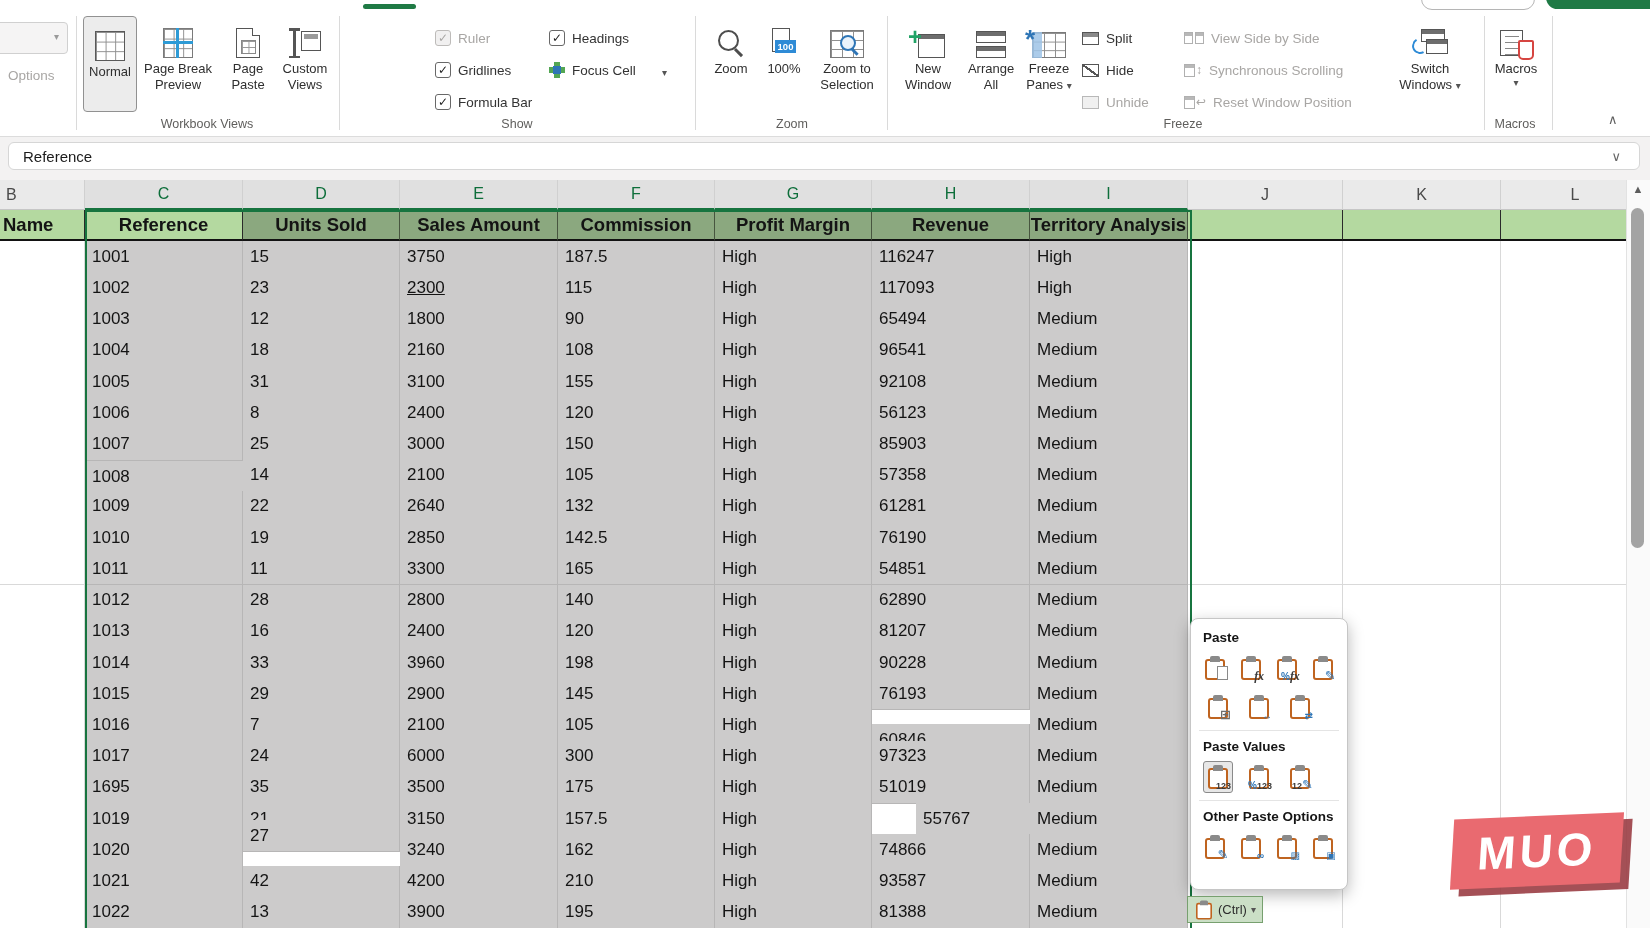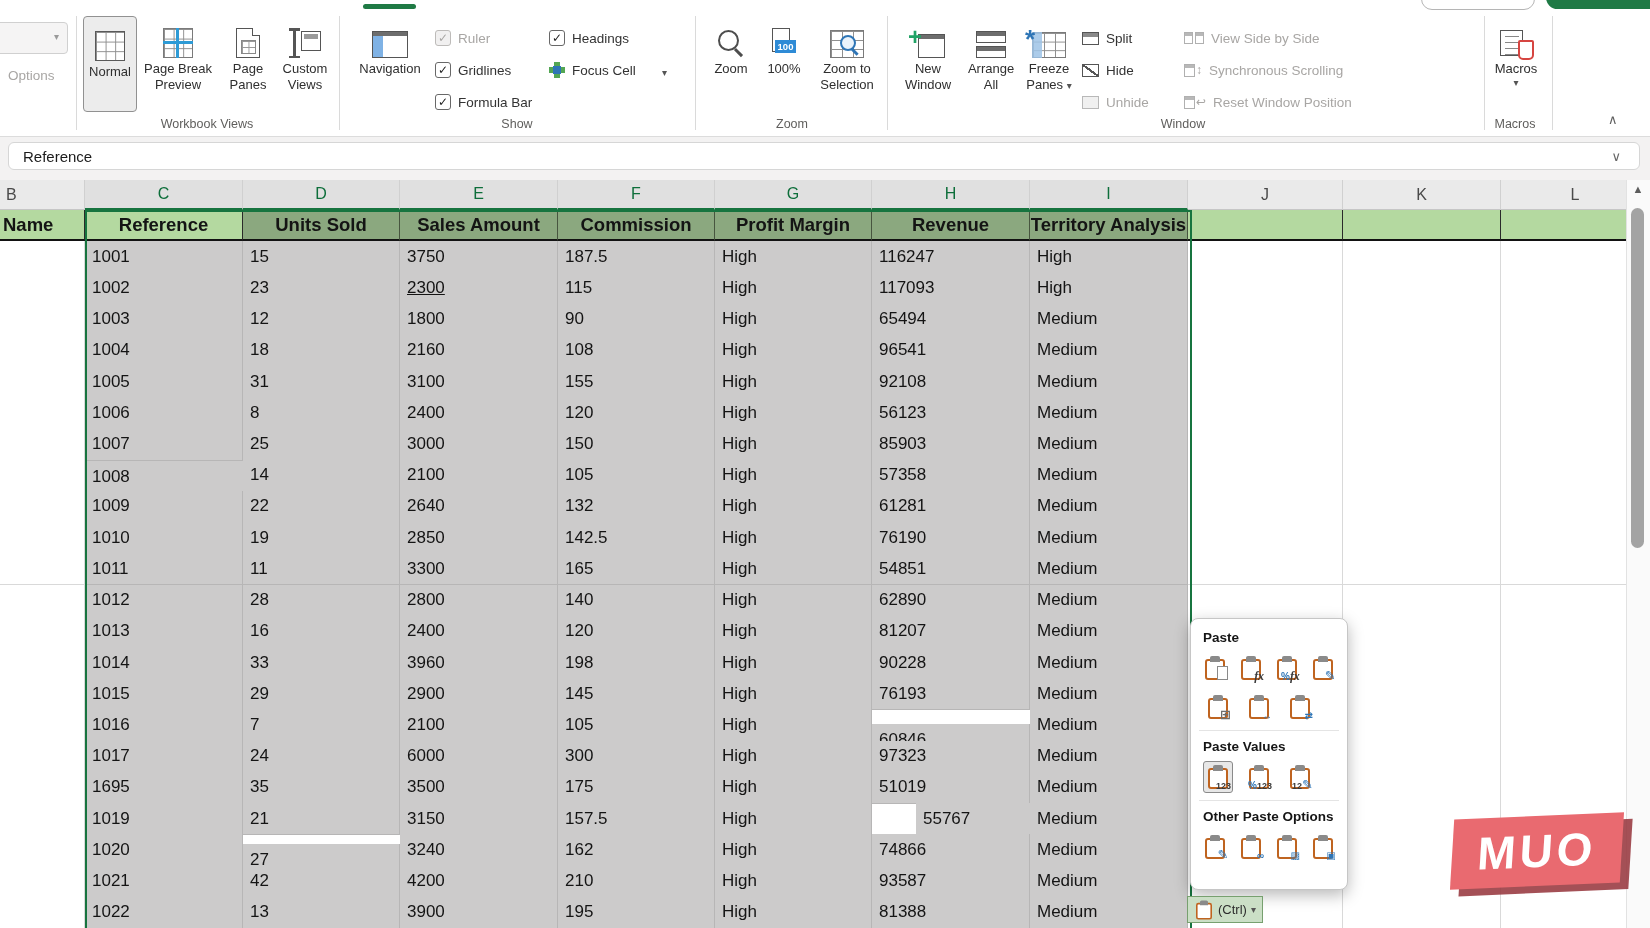--- a/index.html
+++ b/index.html
@@ -101,47 +101,38 @@
     </span>
     <span>Page Break Preview</span>
   </div>
   <div class="rbtn" style="left:221px;width:54px;">
     <span class="ric">
       <span class="winbox" style="width:24px;height:30px;">
           <i style="position:absolute;left:4px;top:11px;width:13px;height:12px;border:1px solid #888;background-image:linear-gradient(to right,#999 1px,transparent 1px),linear-gradient(to bottom,#999 1px,transparent 1px);background-size:6.5px 6px;"></i>
           <i style="position:absolute;right:-1px;top:-1px;width:7px;height:7px;background:#fff;border-left:1.6px solid #555;border-bottom:1.6px solid #555;"></i>
         </span>
     </span>
-    <span>Page Panes</span>
+    <span>Page Paste</span>
   </div>
   <div class="rbtn" style="left:276px;width:58px;">
     <span class="ric">
       <span style="position:relative;width:32px;height:30px;display:inline-block;">
         <i style="position:absolute;left:4px;top:2px;bottom:2px;width:2.5px;background:#555;"></i>
         <i style="position:absolute;left:0;top:0;width:11px;height:2.5px;background:#555;"></i>
         <i style="position:absolute;left:0;bottom:0;width:11px;height:2.5px;background:#555;"></i>
         <i class="winbox" style="position:absolute;left:12px;top:3px;width:20px;height:20px;">
             <i style="position:absolute;left:2px;top:2px;right:2px;height:5px;background:#9a9a9a;"></i>
           </i>
       </span>
     </span>
     <span>Custom Views</span>
   </div>
   <div class="grouplabel" style="left:207px;">Workbook Views</div>
   <div class="vsep" style="left:339px;"></div>
 
-  <div class="rbtn" style="left:352px;width:76px;">
-    <span class="ric">
-      <span class="winbox" style="width:36px;height:27px;">
-          <i class="topbar"></i>
-          <i style="position:absolute;left:0;top:4px;bottom:0;width:10px;background:#7fb2e5;"></i>
-        </span>
-    </span>
-    <span>Navigation</span>
-  </div>
   <div class="ritem dis" style="left:435px;top:18px;">
     <span class="cb gray">✓</span>
       <span>Ruler</span>
   </div>
   <div class="ritem" style="left:435px;top:50px;">
     <span class="cb">✓</span>
       <span>Gridlines</span>
   </div>
   <div class="ritem" style="left:435px;top:82px;">
     <span class="cb">✓</span>
@@ -266,21 +257,35 @@
   </div>
   <div class="ritem dis" style="left:1184px;top:82px;">
     <span style="display:inline-flex;gap:1px;align-items:center;flex:none;">
         <i class="winbox" style="width:11px;height:13px;border-color:#b0b0b0;">
           <i class="topbar" style="height:3px;background:#b8b8b8;"></i>
         </i>
         <i style="font-style:normal;color:#b0b0b0;font-size:12px;">↩</i>
       </span>
     <span>Reset Window Position</span>
   </div>
-  <div class="grouplabel" style="left:1183px;">Window</div>
+  <div class="rbtn" style="left:1394px;width:72px;">
+    <span class="ric">
+      <span style="position:relative;width:36px;height:29px;display:inline-block;">
+        <i class="winbox" style="position:absolute;left:9px;top:0;width:24px;height:13px;">
+            <i class="topbar" style="height:3.5px;"></i>
+          </i>
+        <i class="winbox" style="position:absolute;left:14px;top:10px;width:22px;height:15px;">
+            <i class="topbar" style="height:3.5px;"></i>
+          </i>
+        <i style="position:absolute;left:0;top:9px;width:12px;height:12px;border:2.5px solid #2e8bd6;border-radius:50%;border-top-color:transparent;border-right-color:transparent;transform:rotate(15deg);"></i>
+      </span>
+    </span>
+    <span><span>Switch Windows</span> <span class="chev">▾</span></span>
+  </div>
+  <div class="grouplabel" style="left:1183px;">Freeze</div>
   <div class="vsep" style="left:1484px;"></div>
 
   <div class="rbtn" style="left:1487px;width:58px;">
     <span class="ric">
       <span style="position:relative;width:32px;height:28px;display:inline-block;">
         <i class="winbox" style="position:absolute;left:0;top:0;width:23px;height:26px;background-image:repeating-linear-gradient(#888 0 1.5px,transparent 1.5px 6px);background-size:14px 100%;background-position:4px 5px;background-repeat:no-repeat;"></i>
         <i style="position:absolute;right:-2px;bottom:-2px;width:12px;height:16px;background:#fff;border:2px solid #d64541;border-radius:2px 2px 5px 5px;"></i>
       </span>
     </span>
     <span>Macros</span>
@@ -525,21 +530,21 @@
     <div class="cell selg" style="left: 400px; top: 623.091px; width: 158px; height: 32.2273px;">3150</div>
     <div class="cell selg" style="left: 558px; top: 623.091px; width: 157px; height: 32.2273px;">157.5</div>
     <div class="cell selg" style="left: 715px; top: 623.091px; width: 157px; height: 32.2273px;">High</div>
     <div class="cell selg" style="left: 872px; top: 623.091px; width: 158px; height: 32.2273px; margin-left: 44px;">55767</div>
     <div class="cell selg" style="left: 1030px; top: 623.091px; width: 158px; height: 32.2273px;">Medium</div>
     <div class="cell" style="left: 1188px; top: 623.091px; width: 155px; height: 32.2273px;"></div>
     <div class="cell" style="left: 1343px; top: 623.091px; width: 158px; height: 32.2273px;"></div>
     <div class="cell" style="left: 1501px; top: 623.091px; width: 149px; height: 32.2273px;"></div>
     <div class="cell" style="left: 0px; top: 654.318px; width: 85px; height: 32.2273px;"></div>
     <div class="cell selg" style="left: 85px; top: 654.318px; width: 158px; height: 32.2273px;">1020</div>
-    <div class="cell selg" style="left: 243px; top: 664px; width: 157px; height: 32.2273px;">27</div>
+    <div class="cell selg" style="left: 243px; top: 640px; width: 157px; height: 32.2273px;">27</div>
     <div class="cell selg" style="left: 400px; top: 654.318px; width: 158px; height: 32.2273px;">3240</div>
     <div class="cell selg" style="left: 558px; top: 654.318px; width: 157px; height: 32.2273px;">162</div>
     <div class="cell selg" style="left: 715px; top: 654.318px; width: 157px; height: 32.2273px;">High</div>
     <div class="cell selg" style="left: 872px; top: 654.318px; width: 158px; height: 32.2273px;">74866</div>
     <div class="cell selg" style="left: 1030px; top: 654.318px; width: 158px; height: 32.2273px;">Medium</div>
     <div class="cell" style="left: 1188px; top: 654.318px; width: 155px; height: 32.2273px;"></div>
     <div class="cell" style="left: 1343px; top: 654.318px; width: 158px; height: 32.2273px;"></div>
     <div class="cell" style="left: 1501px; top: 654.318px; width: 149px; height: 32.2273px;"></div>
     <div class="cell" style="left: 0px; top: 685.545px; width: 85px; height: 32.2273px;"></div>
     <div class="cell selg" style="left: 85px; top: 685.545px; width: 158px; height: 32.2273px;">1021</div>

